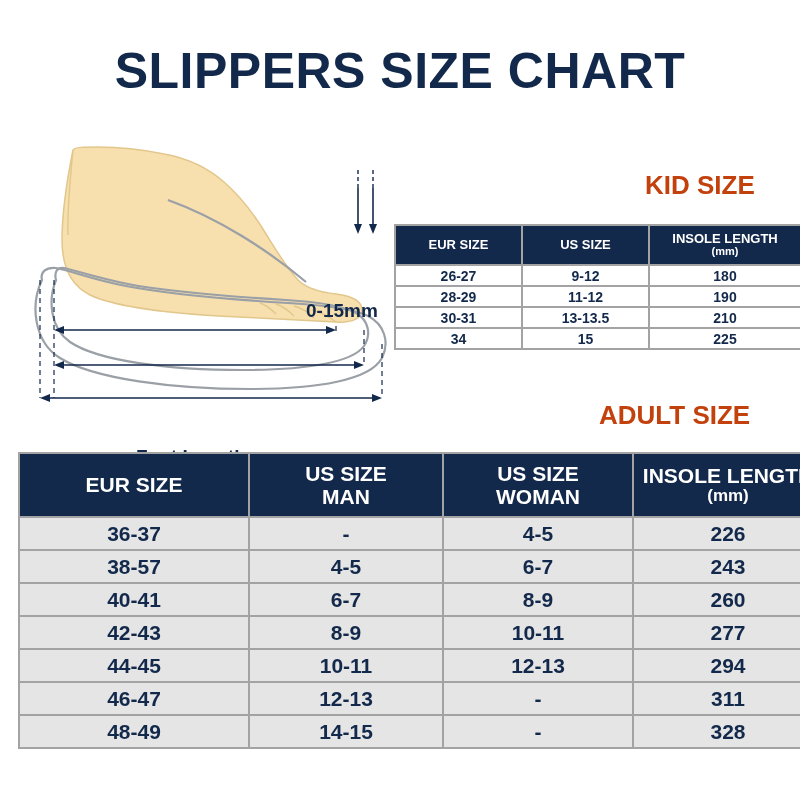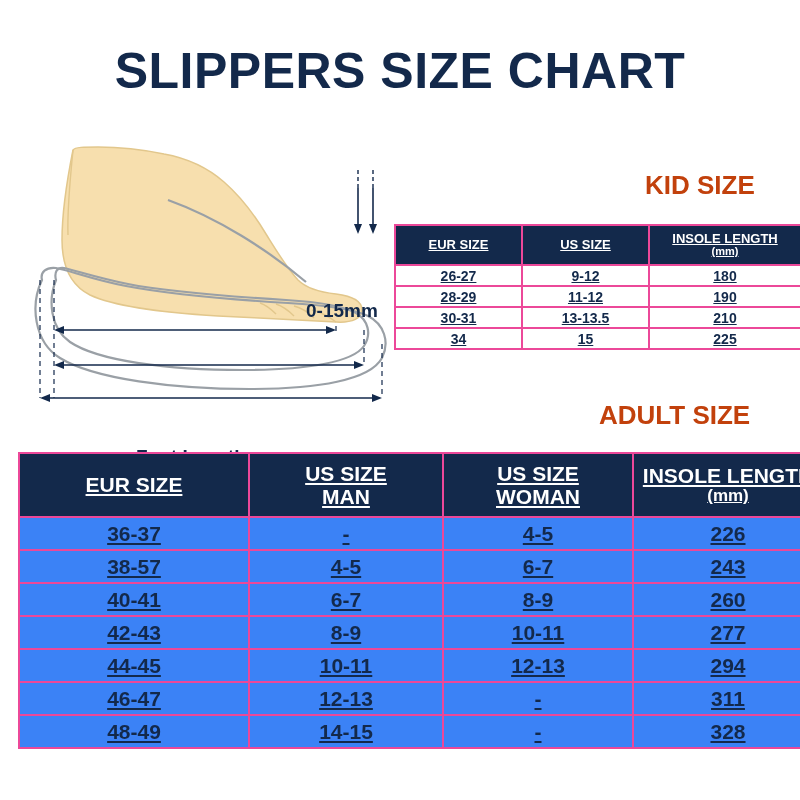--- a/index.html
+++ b/index.html
@@ -67,24 +67,23 @@
   }
   .kid-heading { left: 645px; top: 170px; }
   .adult-heading { left: 599px; top: 400px; }
 
   
   table {
     border-collapse: collapse;
     table-layout: fixed;
   }
   table th, table td {
-    border: 2px solid #ec4899;
+    border: 2px solid #a3a3a3;
     text-align: center;
     color: #13294b;
-    text-decoration: underline;
   }
 
   
   .kid-table {
     position: absolute;
     left: 394px;
     top: 224px;
     width: 388px;
   }
   .kid-table th {
@@ -133,21 +132,21 @@
   .adult-table th .sub-small {
     display: block;
     font-size: 17px;
     font-weight: bold;
   }
   .adult-table td {
     font-size: 21px;
     font-weight: bold;
     height: 31px;
     padding: 0;
-    background: #3b82f6;
+    background: #e5e5e5;
   }
 </style>
 </head>
 <body>
 
 <div class="page">
 
   <div class="title">SLIPPERS SIZE CHART</div>
 
   <div class="foot-area">

